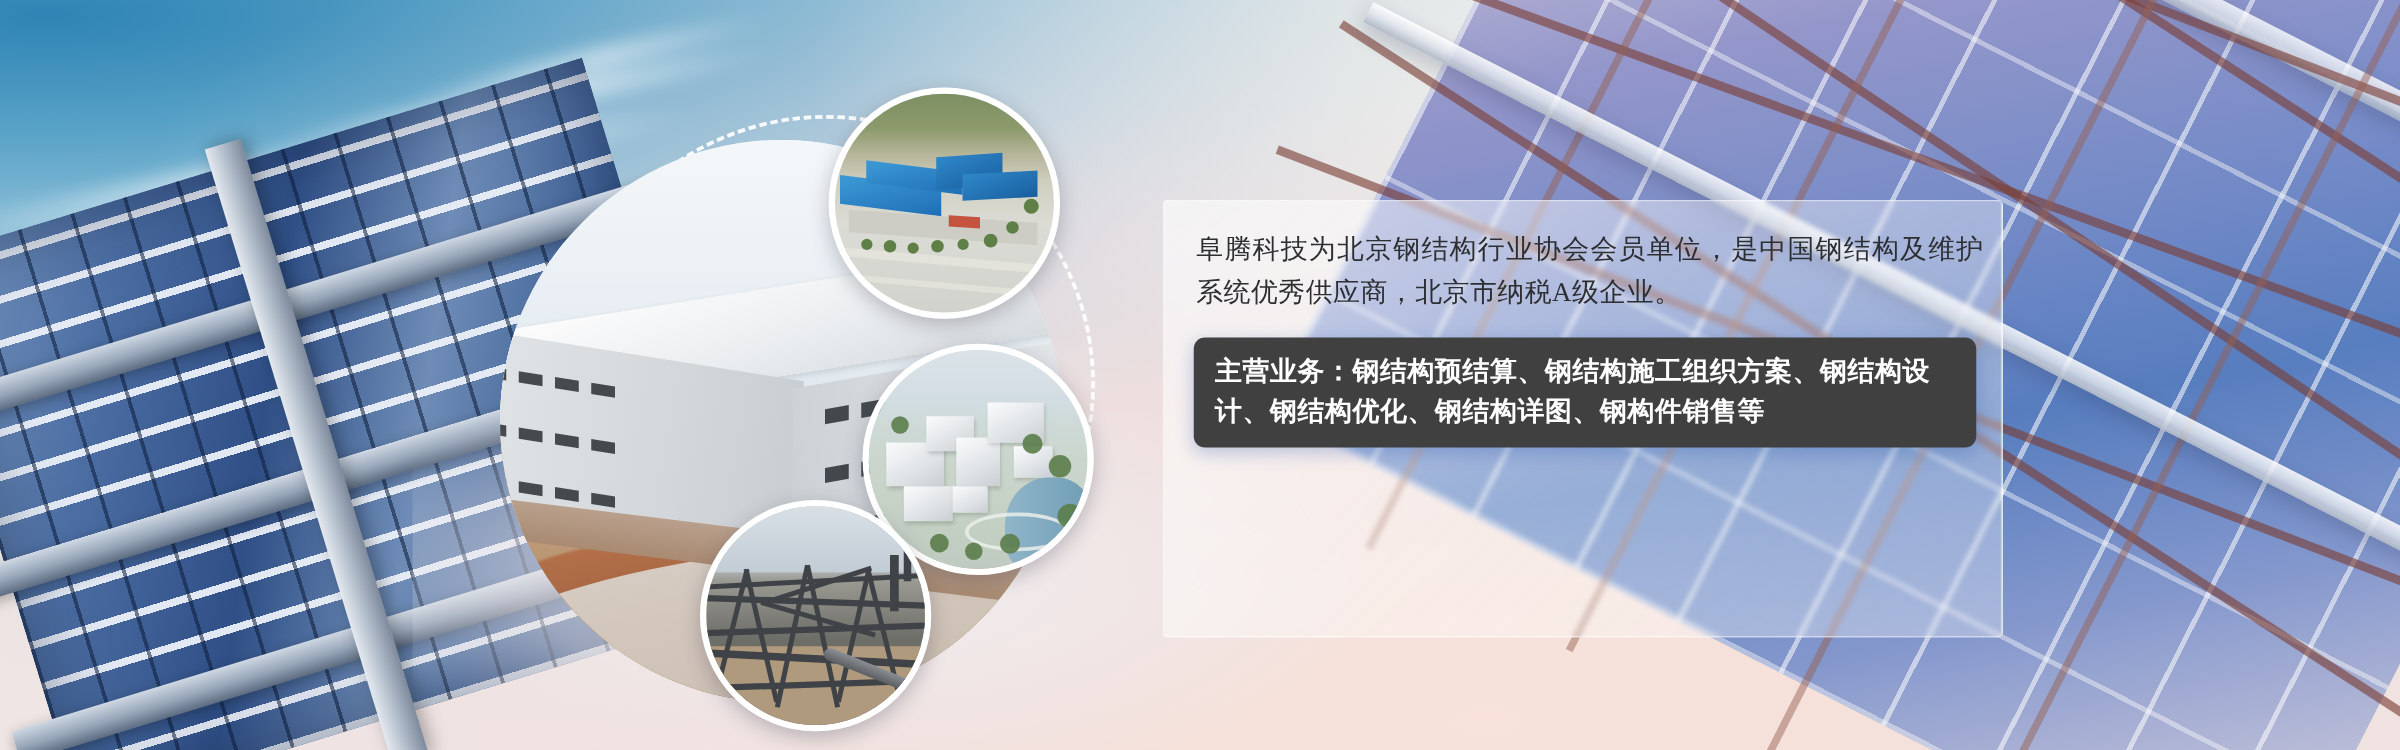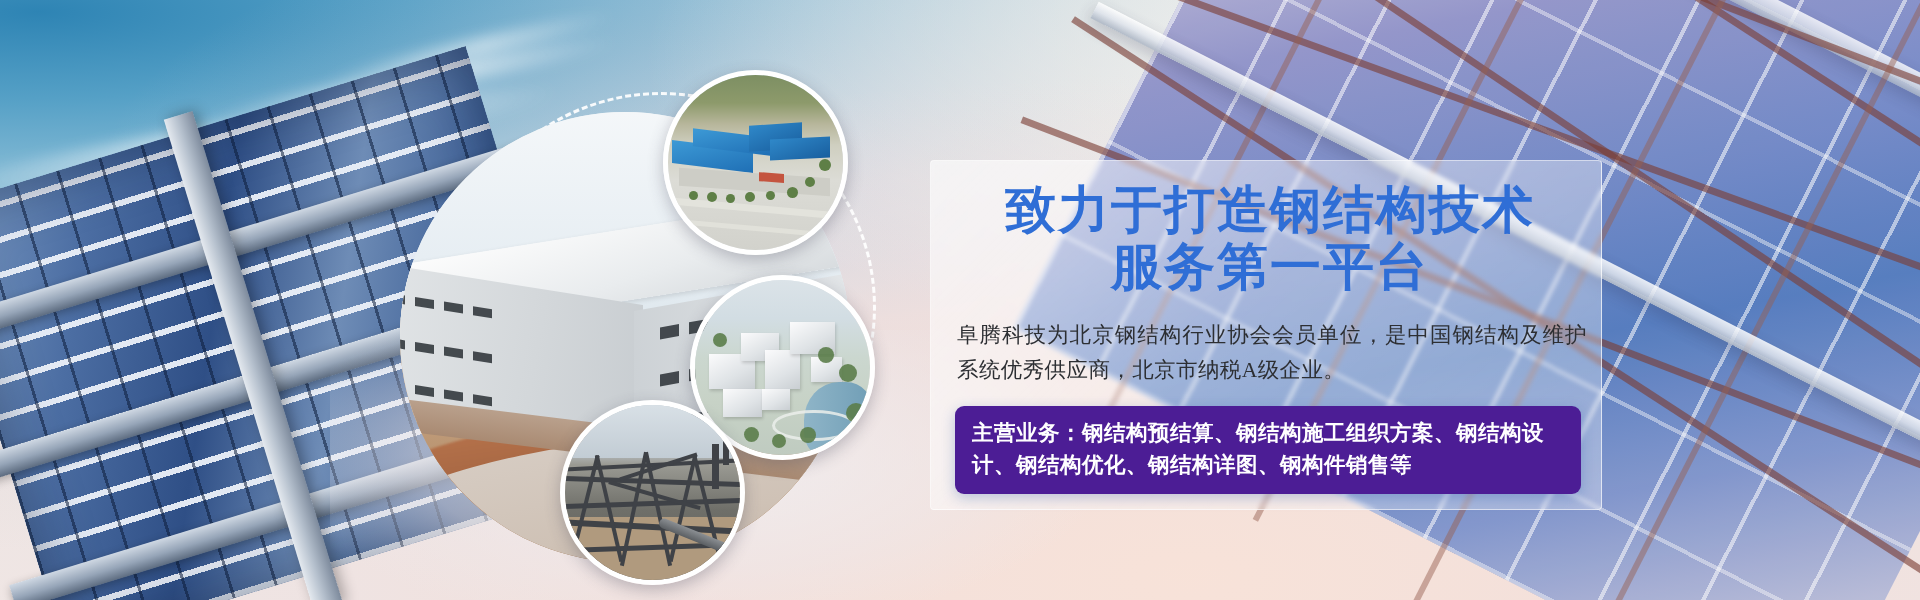--- a/index.html
+++ b/index.html
@@ -388,23 +388,19 @@
       <div class="pipe" style="left:52%;top:74%;width:56%;height:10px;transform:rotate(22deg);"></div>
       <div class="bar" style="left:84%;top:22%;width:7px;height:26%;"></div>
       <div class="bar" style="left:90%;top:18%;width:6px;height:16%;"></div>
     </div>
   </div>
 
   <div class="panel"></div>
 
   <div class="content">
 
-    <div class="headline" style="color:#2f6ed6;">
-      <span class="l1">致力于打造钢结构技术</span>
-      <span class="l2">服务第一平台</span>
-    </div>
 
     <div class="lede" style="color:#2d2f33;">阜腾科技为北京钢结构行业协会会员单位，是中国钢结构及维护系统优秀供应商，北京市纳税A级企业。</div>
 
-    <div class="badge" style="background:#4c1d95;">主营业务：钢结构预结算、钢结构施工组织方案、钢结构设计、钢结构优化、钢结构详图、钢构件销售等</div>
+    <div class="badge" style="background:#404040;">主营业务：钢结构预结算、钢结构施工组织方案、钢结构设计、钢结构优化、钢结构详图、钢构件销售等</div>
   </div>
 
 </div>
 
 </body></html>

